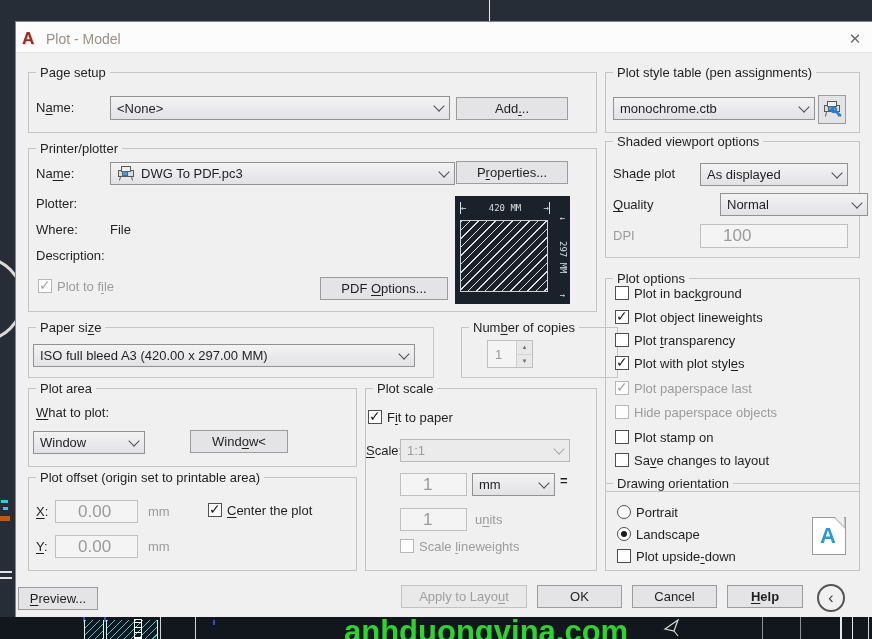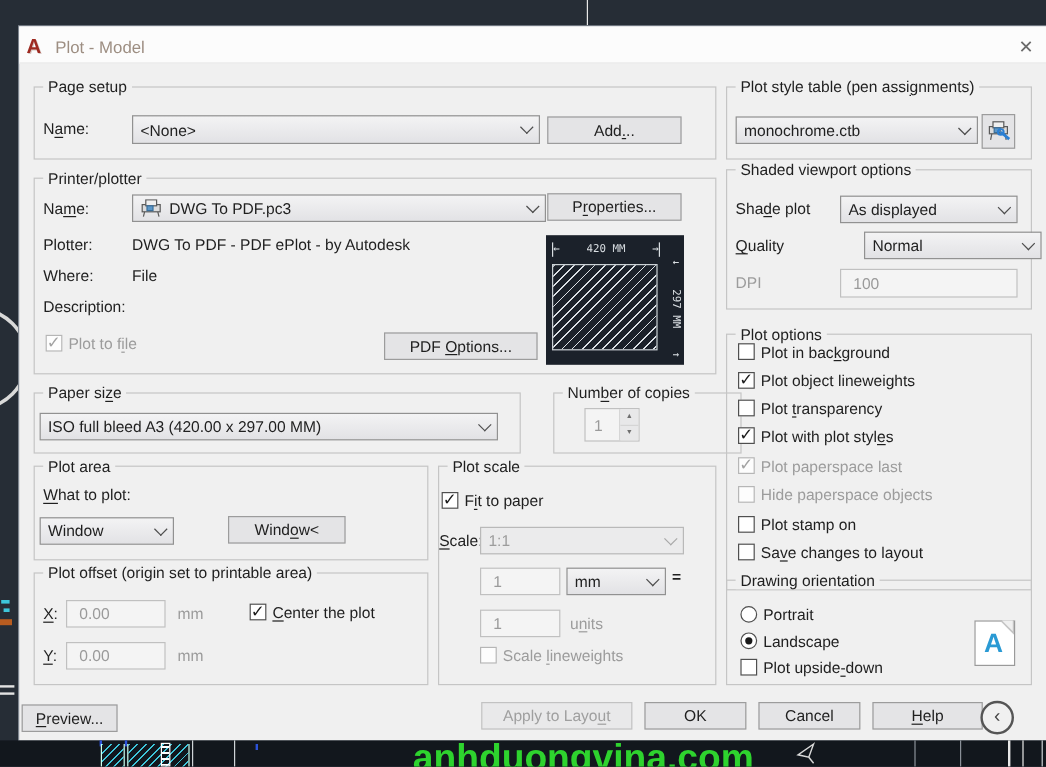--- a/index.html
+++ b/index.html
@@ -16,21 +16,21 @@
   .gt{position:absolute;top:-8px;left:7px;background:#f0f0f0;padding:0 4px;font-size:13px;color:#1f1f1f;white-space:nowrap;line-height:15px;}
   .lbl{font-size:13px;color:#1f1f1f;white-space:nowrap;line-height:16px;}
   .dis{color:#9c9c9c;}
   
   .combo{background:linear-gradient(#f3f3f4,#e2e2e5);border:1px solid #919191;display:flex;align-items:center;padding:0 6px;font-size:13px;color:#1f1f1f;box-sizing:border-box;white-space:nowrap;overflow:hidden;}
   .combo .chev{margin-left:auto;width:7px;height:7px;border-right:1.5px solid #4e4e4e;border-bottom:1.5px solid #4e4e4e;transform:rotate(45deg);margin-top:-4px;flex:none;}
   .combo.disabled{color:#9c9c9c;border-color:#b9b9b9;background:#ebebec;}
   .combo.disabled .chev{border-color:#a8a8a8;}
   .btn{background:#e4e4e6;border:1px solid #9c9c9c;display:flex;align-items:center;justify-content:center;font-size:13px;color:#1f1f1f;box-sizing:border-box;cursor:default;white-space:nowrap;}
   .btn.disabled{color:#9f9f9f;border-color:#c2c2c2;background:#e9e9ea;}
-  .field{background:#f4f4f4;border:1px solid #c0c0c0;font-size:13px;color:#9a9a9a;display:flex;align-items:center;padding:0 10px;box-sizing:border-box;}
+  .field{background:#f4f4f4;border:1px solid #c0c0c0;font-size:17px;color:#9a9a9a;display:flex;align-items:center;padding:0 22px;box-sizing:border-box;}
   .ckrow{display:flex;align-items:flex-start;gap:5px;}
   .cb{width:14px;height:14px;background:#fff;border:1px solid #4f4f4f;position:relative;box-sizing:border-box;flex:none;}
   .ckrow.checked .cb::after{content:"\2713";position:absolute;left:0px;top:-3px;font-size:14px;color:#1a1a1a;}
   .ckrow.disabled .cb{border-color:#b6b6b6;background:#fdfdfd;}
   .ckrow.disabled .cb::after{color:#a2a2a2;}
   .ckrow.disabled .lbl{color:#9c9c9c;}
   .radio{width:14px;height:14px;border:1px solid #4f4f4f;border-radius:50%;background:#fff;position:relative;box-sizing:border-box;flex:none;}
   .ckrow.checked .radio::after{content:"";position:absolute;left:3px;top:3px;width:6px;height:6px;border-radius:50%;background:#1a1a1a;}
   .spin{background:#f4f4f4;border:1px solid #c0c0c0;display:flex;box-sizing:border-box;}
   .spin .val{flex:1;display:flex;align-items:center;padding-left:7px;color:#9a9a9a;font-size:13px;}
@@ -98,21 +98,20 @@
       <rect x="5.5" y="5.5" width="5" height="4" fill="#5a96c8" stroke="#3a6e9a"></rect>
       <path d="M3.5 10.5 L2.5 14.5 M14.5 10.5 L15.5 14.5" stroke="#5a5a5a"></path>
     </svg>
     <span>DWG To PDF.pc3</span>
     <span class="chev"></span>
   </div>
   <div class="abs btn" style="left:456px;top:161px;width:112px;height:23px;">
     <span>P<u>r</u>operties...</span>
   </div>
   <div class="abs lbl" style="left:36px;top:196px;">Plotter:</div>
-  <div class="abs lbl" style="left:110px;top:196px;">DWG To PDF - PDF ePlot - by Autodesk</div>
   <div class="abs lbl" style="left:36px;top:222px;">Where:</div>
   <div class="abs lbl" style="left:110px;top:222px;">File</div>
   <div class="abs lbl" style="left:36px;top:248px;">Description:</div>
   <div class="abs ckrow checked disabled" style="left:38px;top:279px;">
     <span class="cb"></span>
     <span class="lbl">Plot to f<u>i</u>le</span>
   </div>
   <div class="abs btn" style="left:320px;top:277px;width:128px;height:23px;">
     <span>PDF <u>O</u>ptions...</span>
   </div>
@@ -296,21 +295,21 @@
   </div>
   <div class="abs btn disabled" style="left:401px;top:585px;width:126px;height:23px;">
     <span>Apply to Layo<u>u</u>t</span>
   </div>
   <div class="abs btn" style="left:537px;top:585px;width:85px;height:23px;">
     <span>OK</span>
   </div>
   <div class="abs btn" style="left:632px;top:585px;width:85px;height:23px;">
     <span>Cancel</span>
   </div>
-  <div class="abs btn" style="left:727px;top:585px;width:92px;height:23px;">
+  <div class="abs btn" style="left:727px;top:585px;width:76px;height:23px;font-weight:bold;">
     <span><u>H</u>elp</span>
   </div>
   <div class="abs circ" style="left:817px;top:584px;">
     <span>‹</span>
   </div>
 
   <div class="abs strip"></div>
   <div class="abs" style="left:83px;top:617px;width:2px;height:5px;background:#2c52d8;"></div>
   <div class="abs" style="left:104px;top:617px;width:2px;height:5px;background:#2c52d8;"></div>
   <div class="abs cyhatch" style="left:84px;top:620px;width:18px;height:19px;"></div>

